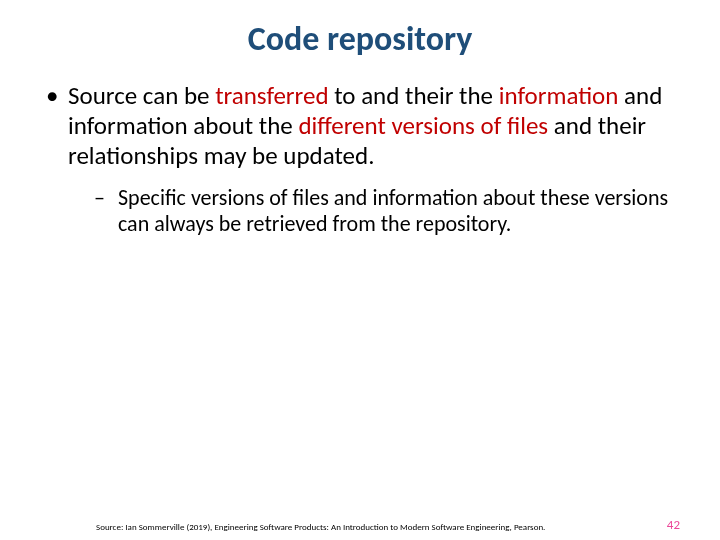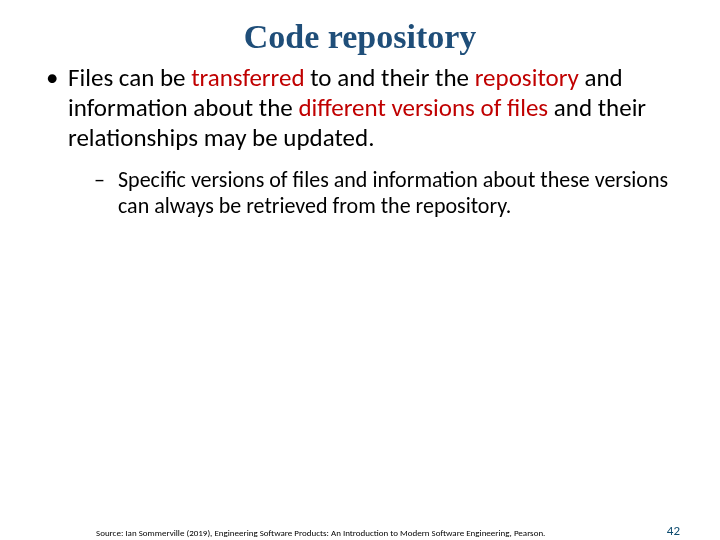--- a/index.html
+++ b/index.html
@@ -14,22 +14,21 @@
     width: 720px;
     height: 540px;
     position: relative;
     padding: 18px 40px 0 40px;
   }
   .title {
     text-align: center;
     font-size: 34px;
     font-weight: 700;
     color: #1f4e79;
-    margin-bottom: 7px;
-    font-family: Liberation Serif, serif;
+    margin-bottom: 22px;
   }
   ul.level1 {
     list-style: none;
     padding-left: 0;
   }
   ul.level1 > li {
     position: relative;
     padding-left: 28px;
     font-size: 25px;
     line-height: 1.2;
@@ -60,46 +59,46 @@
     content: "–";
     position: absolute;
     left: 26px;
     top: 0;
     font-size: 22px;
     color: #000;
   }
   .red { color: #c00000; text-align: center; }
   .footer {
     position: absolute;
-    bottom: 2px;
+    bottom: 8px;
     left: 0;
     width: 720px;
     padding: 0 40px 0 96px;
     display: flex;
     justify-content: space-between;
     align-items: flex-end;
   }
   .source {
     font-size: 9px;
     color: #000;
   }
   .pagenum {
     font-size: 13px;
-    color: #0c4a6e;
+    color: #ec4899;
   }
 </style>
 </head>
 <body>
 
 <div class="slide">
   <h1 class="title">Code repository</h1>
 
   <ul class="level1">
     <li>
-      <span>Files can be </span><span class="red">transferred</span><span> to and their the </span><span class="red">repository</span><span> and information about the </span><span class="red">different versions of files</span><span> and their relationships may be updated.</span>
+      <span>Source can be </span><span class="red">transferred</span><span> to and their the </span><span class="red">information</span><span> and information about the </span><span class="red">different versions of files</span><span> and their relationships may be updated.</span>
 
       <ul class="level2">
         <li>Specific versions of files and information about these versions can always be retrieved from the repository.</li>
       </ul>
     </li>
   </ul>
 
   <div class="footer">
     <div class="source">Source: Ian Sommerville (2019), Engineering Software Products: An Introduction to Modern Software Engineering, Pearson.</div>
     <div class="pagenum">42</div>

